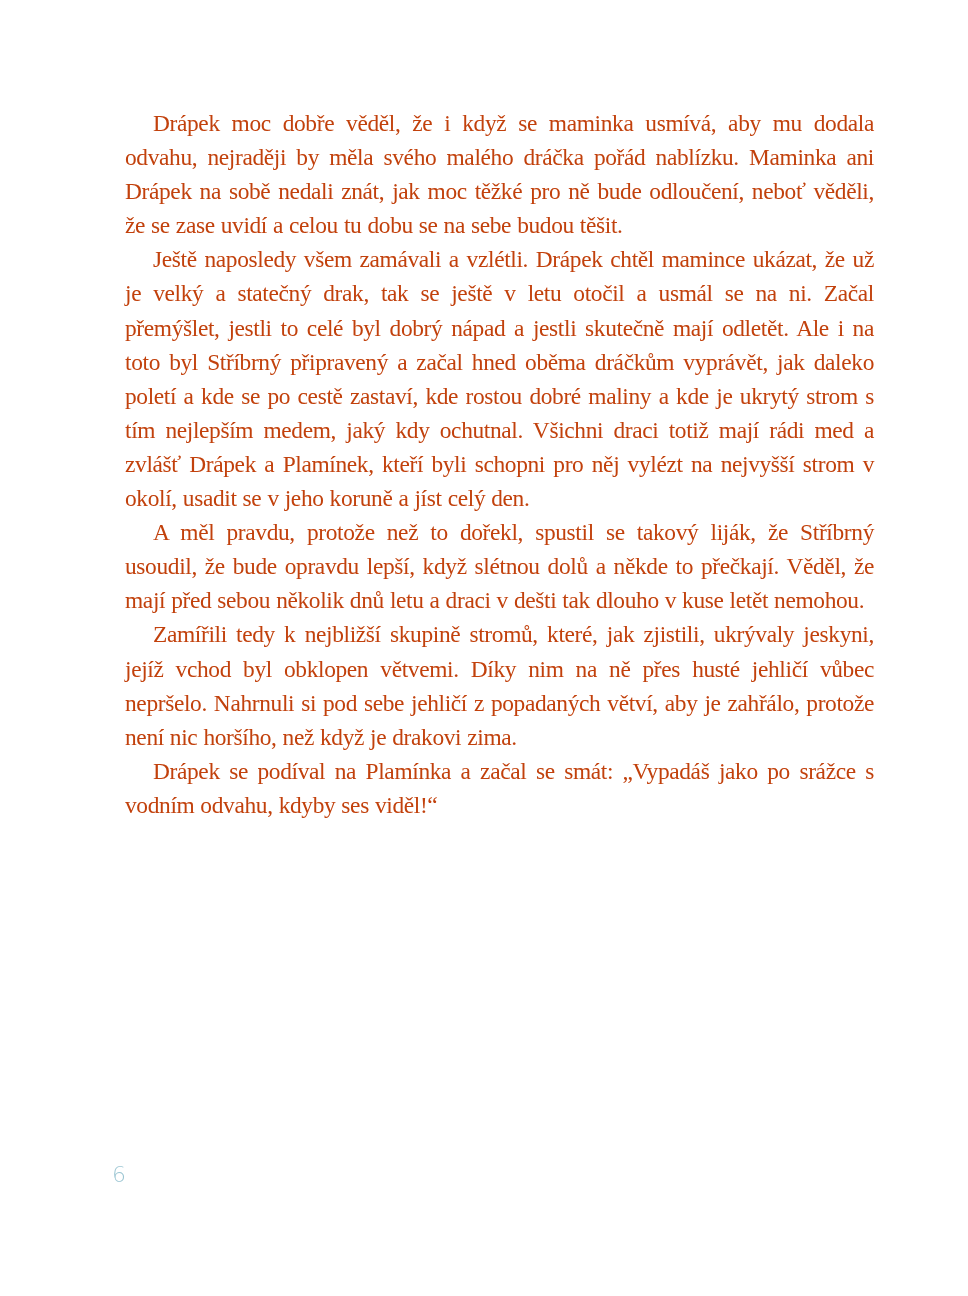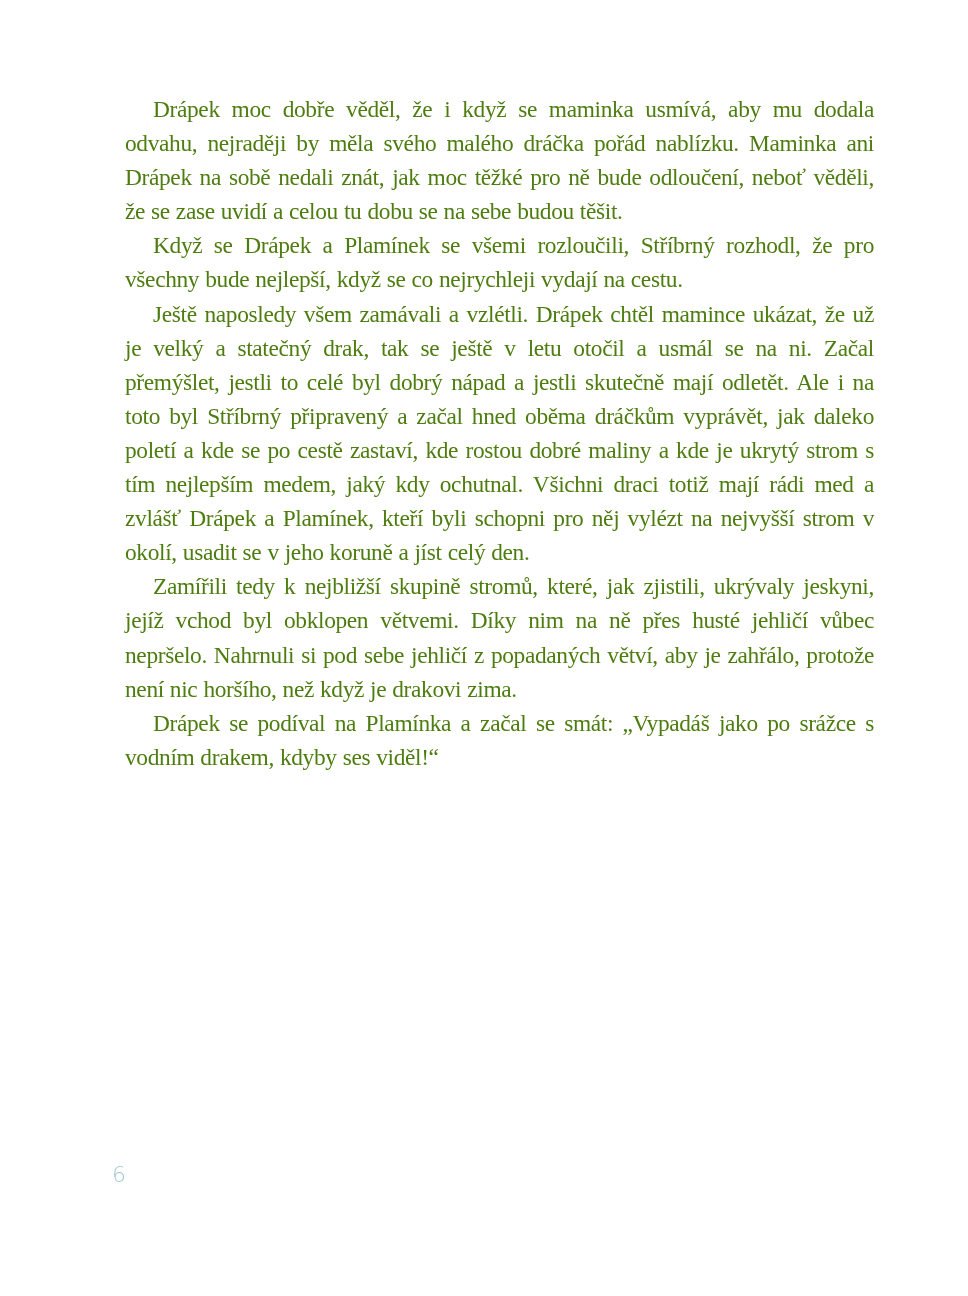--- a/index.html
+++ b/index.html
@@ -9,26 +9,26 @@
     }
     body {
       width: 968px;
       height: 1296px;
       position: relative;
       overflow: hidden;
     }
     .text-block {
       position: absolute;
       left: 125px;
-      top: 92px;
+      top: 106px;
       width: 749px;
       font-family: "Liberation Serif", "DejaVu Serif", serif;
       font-size: 23.4px;
       line-height: 34.1px;
-      color: #4d7c0f;
+      color: #c2410c;
       text-align: justify;
       letter-spacing: -0.35px;
       word-spacing: 0.5px;
     }
     .text-block p {
       margin: 0;
       text-indent: 28px;
       hyphens: manual;
     }
     .page-number {
@@ -39,19 +39,19 @@
       font-size: 22px;
       font-weight: 300;
       color: #9cc6d3;
     }
   </style>
 </head>
 <body>
 
 <div class="text-block">
   <p> Drápek moc dobře věděl, že i když se maminka usmívá, aby mu dodala odvahu, nejraději by měla svého malého dráčka pořád nablízku. Maminka ani Drápek na sobě nedali znát, jak moc těžké pro ně bude odloučení, neboť věděli, že se zase uvidí a celou tu dobu se na sebe budou těšit.</p>
-  <p>Když se Drápek a Plamínek se všemi rozloučili, Stříbrný rozhodl, že pro všechny bude nejlepší, když se co nejrychleji vydají na cestu.</p>
   <p>Ještě naposledy všem zamávali a vzlétli. Drápek chtěl mamince ukázat, že už je velký a statečný drak, tak se ještě v letu otočil a usmál se na ni. Začal přemýšlet, jestli to celé byl dobrý nápad a jestli skutečně mají od­letět. Ale i na toto byl Stříbrný připravený a začal hned oběma dráčkům vyprávět, jak daleko poletí a kde se po cestě zastaví, kde rostou dobré maliny a kde je ukrytý strom s tím nejlepším medem, jaký kdy ochutnal. Všichni draci totiž mají rádi med a zvlášť Drápek a Plamínek, kteří byli schopni pro něj vylézt na nejvyšší strom v okolí, usadit se v jeho koruně a jíst celý den.</p>
+  <p>A měl pravdu, protože než to dořekl, spustil se takový liják, že Stříbrný usoudil, že bude opravdu lepší, když slétnou dolů a někde to přečkají. Věděl, že mají před sebou několik dnů letu a draci v dešti tak dlouho v kuse letět nemohou.</p>
   <p>Zamířili tedy k nejbližší skupině stromů, které, jak zjistili, ukrývaly jeskyni, jejíž vchod byl obklopen větvemi. Díky nim na ně přes husté jehličí vůbec nepršelo. Nahrnuli si pod sebe jehličí z popadaných větví, aby je zahřálo, protože není nic horšího, než když je drakovi zima.</p>
-  <p>Drápek se podíval na Plamínka a začal se smát: „Vypadáš jako po srážce s vodním drakem, kdyby ses viděl!“</p>
+  <p>Drápek se podíval na Plamínka a začal se smát: „Vypadáš jako po srážce s vodním odvahu, kdyby ses viděl!“</p>
 </div>
 
 <div class="page-number">6</div>
 
 </body></html>

